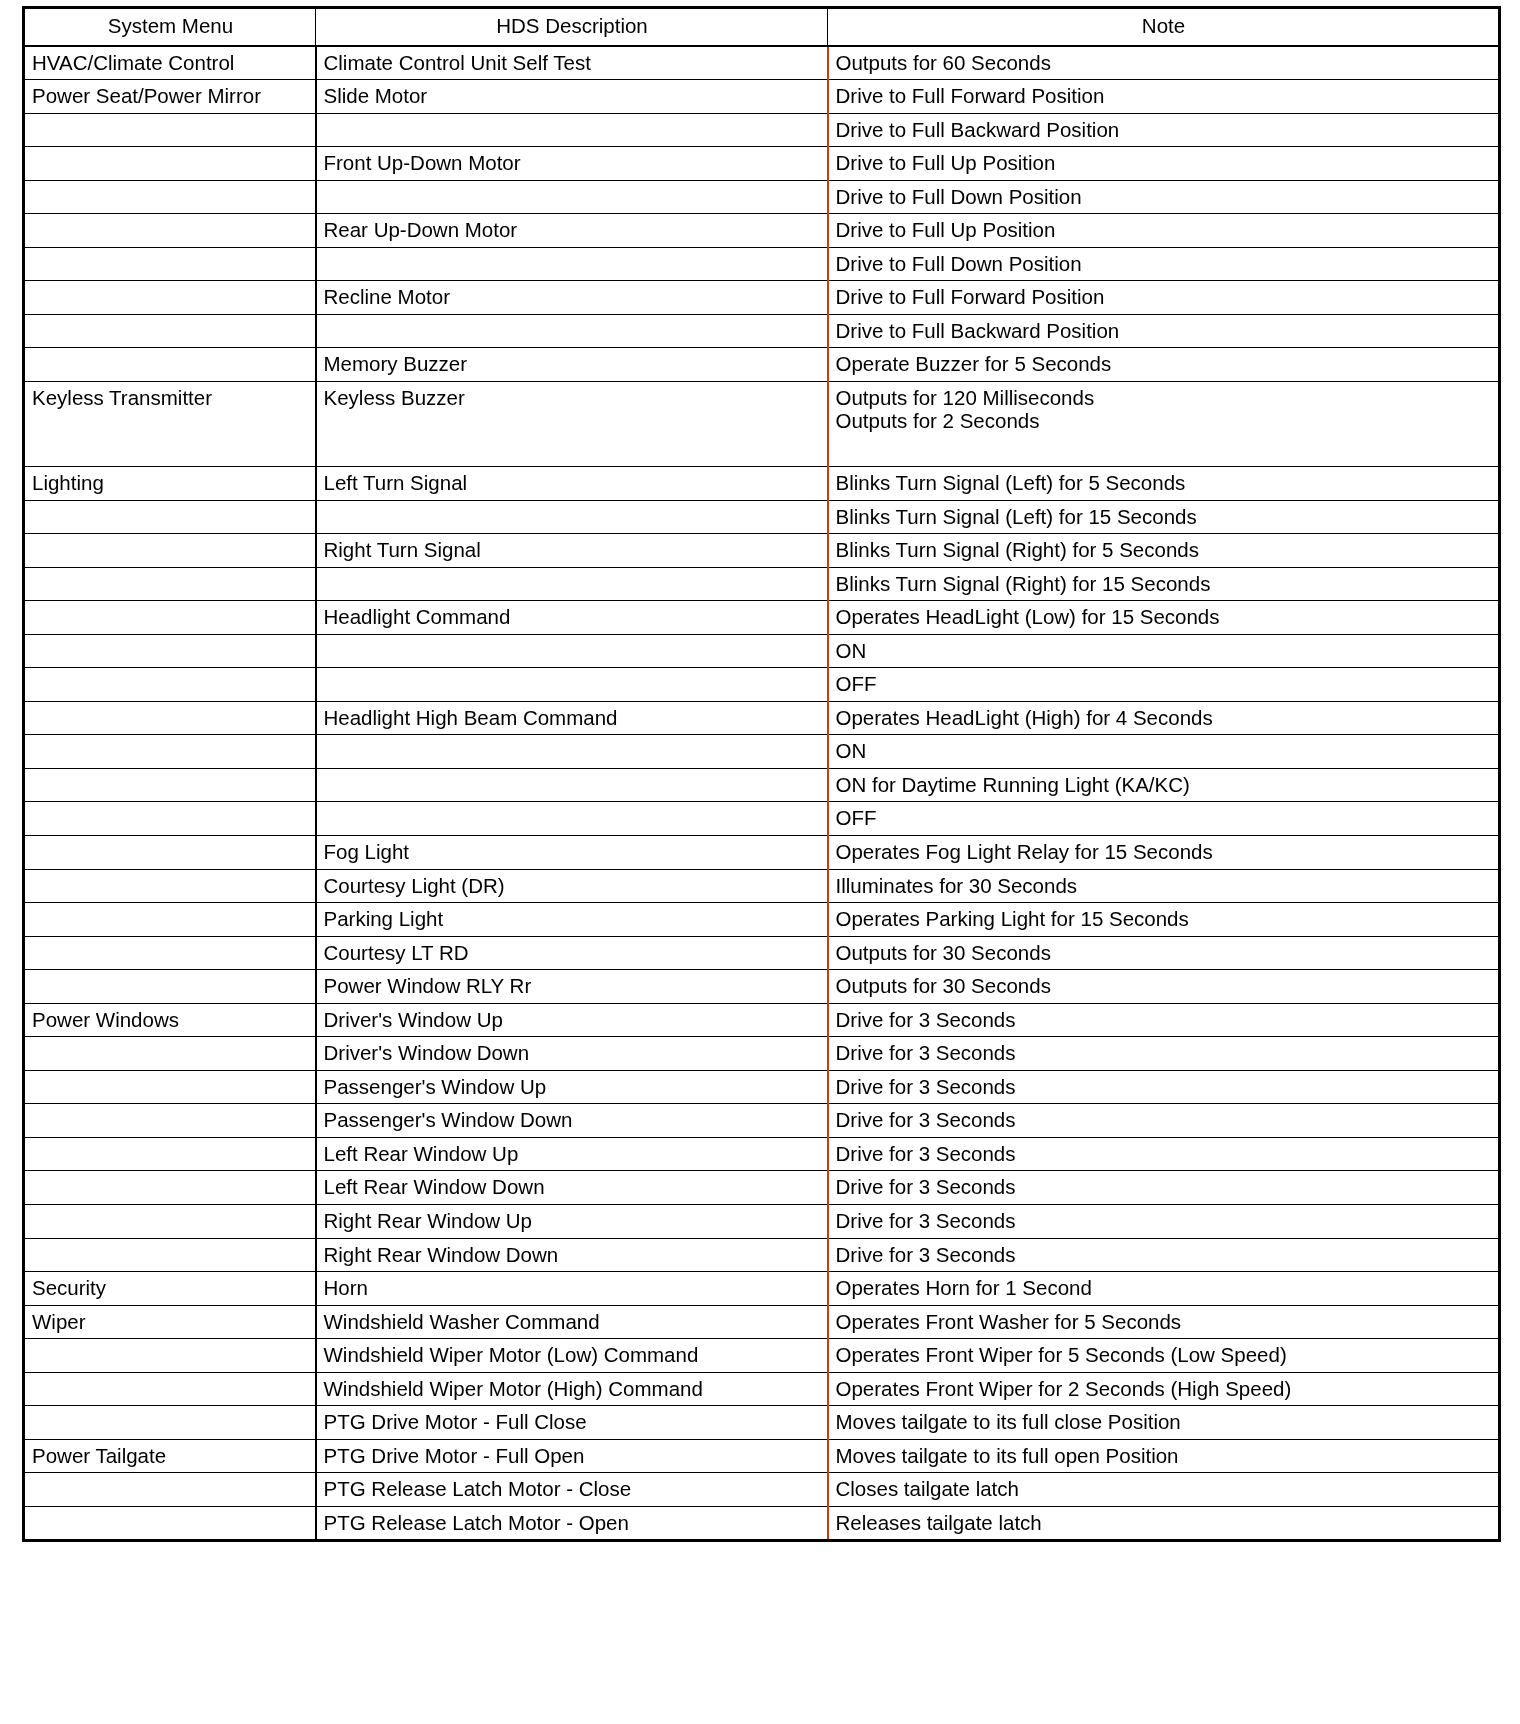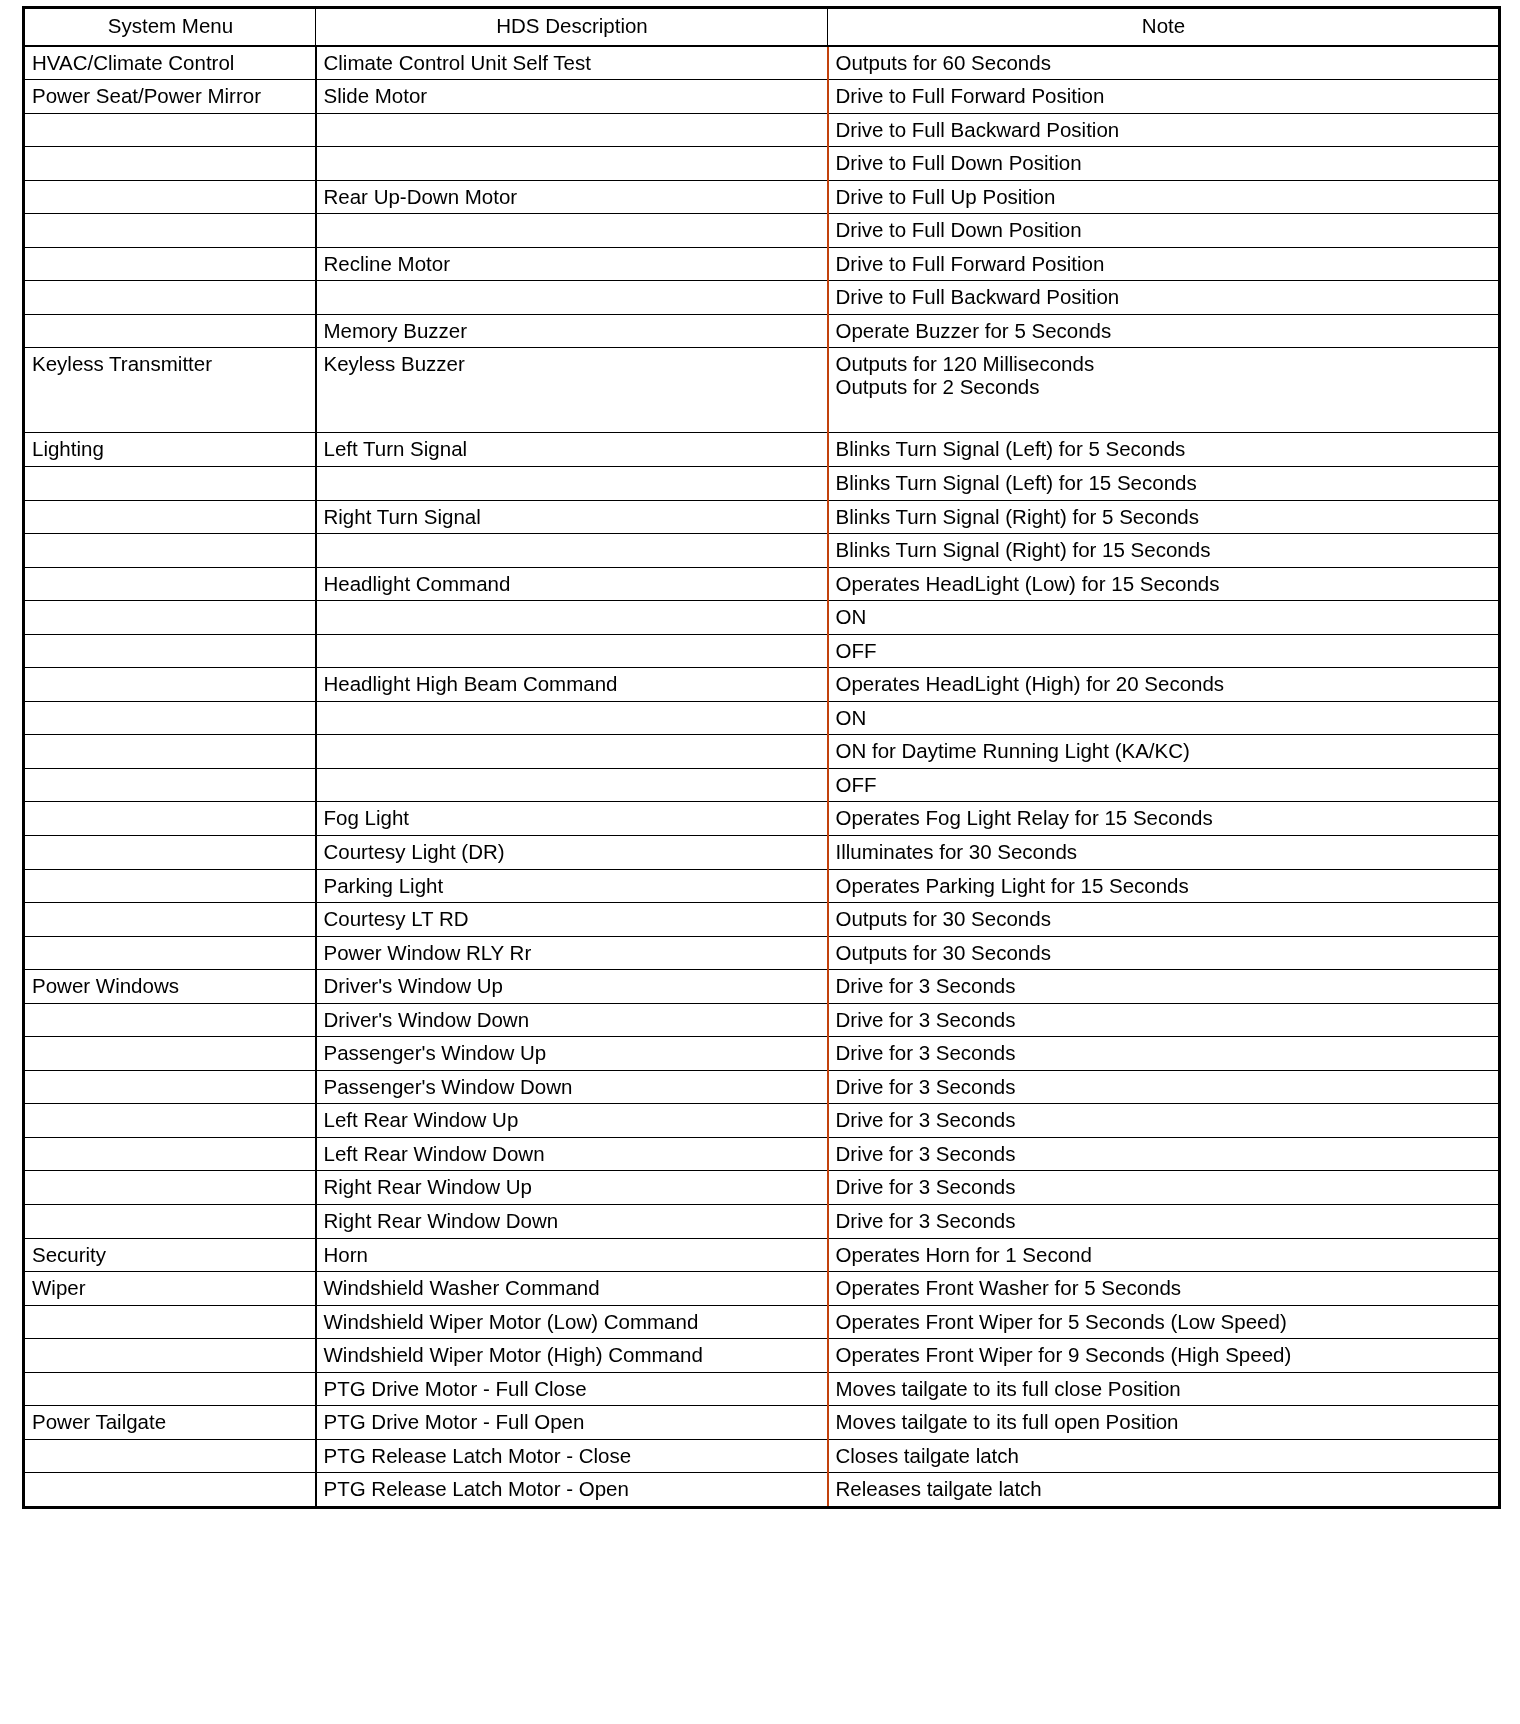--- a/index.html
+++ b/index.html
@@ -98,20 +98,25 @@
           <td class="desc">Slide Motor</td>
           <td class="note">Drive to Full Forward Position</td>
         </tr>
         <tr>
           <td class="sys"></td>
           <td class="desc"></td>
           <td class="note">Drive to Full Backward Position</td>
         </tr>
         <tr>
           <td class="sys"></td>
+          <td class="desc">Front Up-Down Motor</td>
+          <td class="note">Drive to Full Up Position</td>
+        </tr>
+        <tr>
+          <td class="sys"></td>
           <td class="desc"></td>
           <td class="note">Drive to Full Down Position</td>
         </tr>
         <tr>
           <td class="sys"></td>
           <td class="desc">Rear Up-Down Motor</td>
           <td class="note">Drive to Full Up Position</td>
         </tr>
         <tr>
           <td class="sys"></td>
@@ -171,21 +176,21 @@
           <td class="note">ON</td>
         </tr>
         <tr>
           <td class="sys"></td>
           <td class="desc"></td>
           <td class="note">OFF</td>
         </tr>
         <tr>
           <td class="sys"></td>
           <td class="desc">Headlight High Beam Command</td>
-          <td class="note">Operates HeadLight (High) for 20 Seconds</td>
+          <td class="note">Operates HeadLight (High) for 4 Seconds</td>
         </tr>
         <tr>
           <td class="sys"></td>
           <td class="desc"></td>
           <td class="note">ON</td>
         </tr>
         <tr>
           <td class="sys"></td>
           <td class="desc"></td>
           <td class="note">ON for Daytime Running Light (KA/KC)</td>
@@ -271,21 +276,21 @@
           <td class="note">Operates Front Washer for 5 Seconds</td>
         </tr>
         <tr>
           <td class="sys"></td>
           <td class="desc">Windshield Wiper Motor (Low) Command</td>
           <td class="note">Operates Front Wiper for 5 Seconds (Low Speed)</td>
         </tr>
         <tr>
           <td class="sys"></td>
           <td class="desc">Windshield Wiper Motor (High) Command</td>
-          <td class="note">Operates Front Wiper for 9 Seconds (High Speed)</td>
+          <td class="note">Operates Front Wiper for 2 Seconds (High Speed)</td>
         </tr>
         <tr>
           <td class="sys"></td>
           <td class="desc">PTG Drive Motor - Full Close</td>
           <td class="note">Moves tailgate to its full close Position</td>
         </tr>
         <tr>
           <td class="sys">Power Tailgate</td>
           <td class="desc">PTG Drive Motor - Full Open</td>
           <td class="note">Moves tailgate to its full open Position</td>

